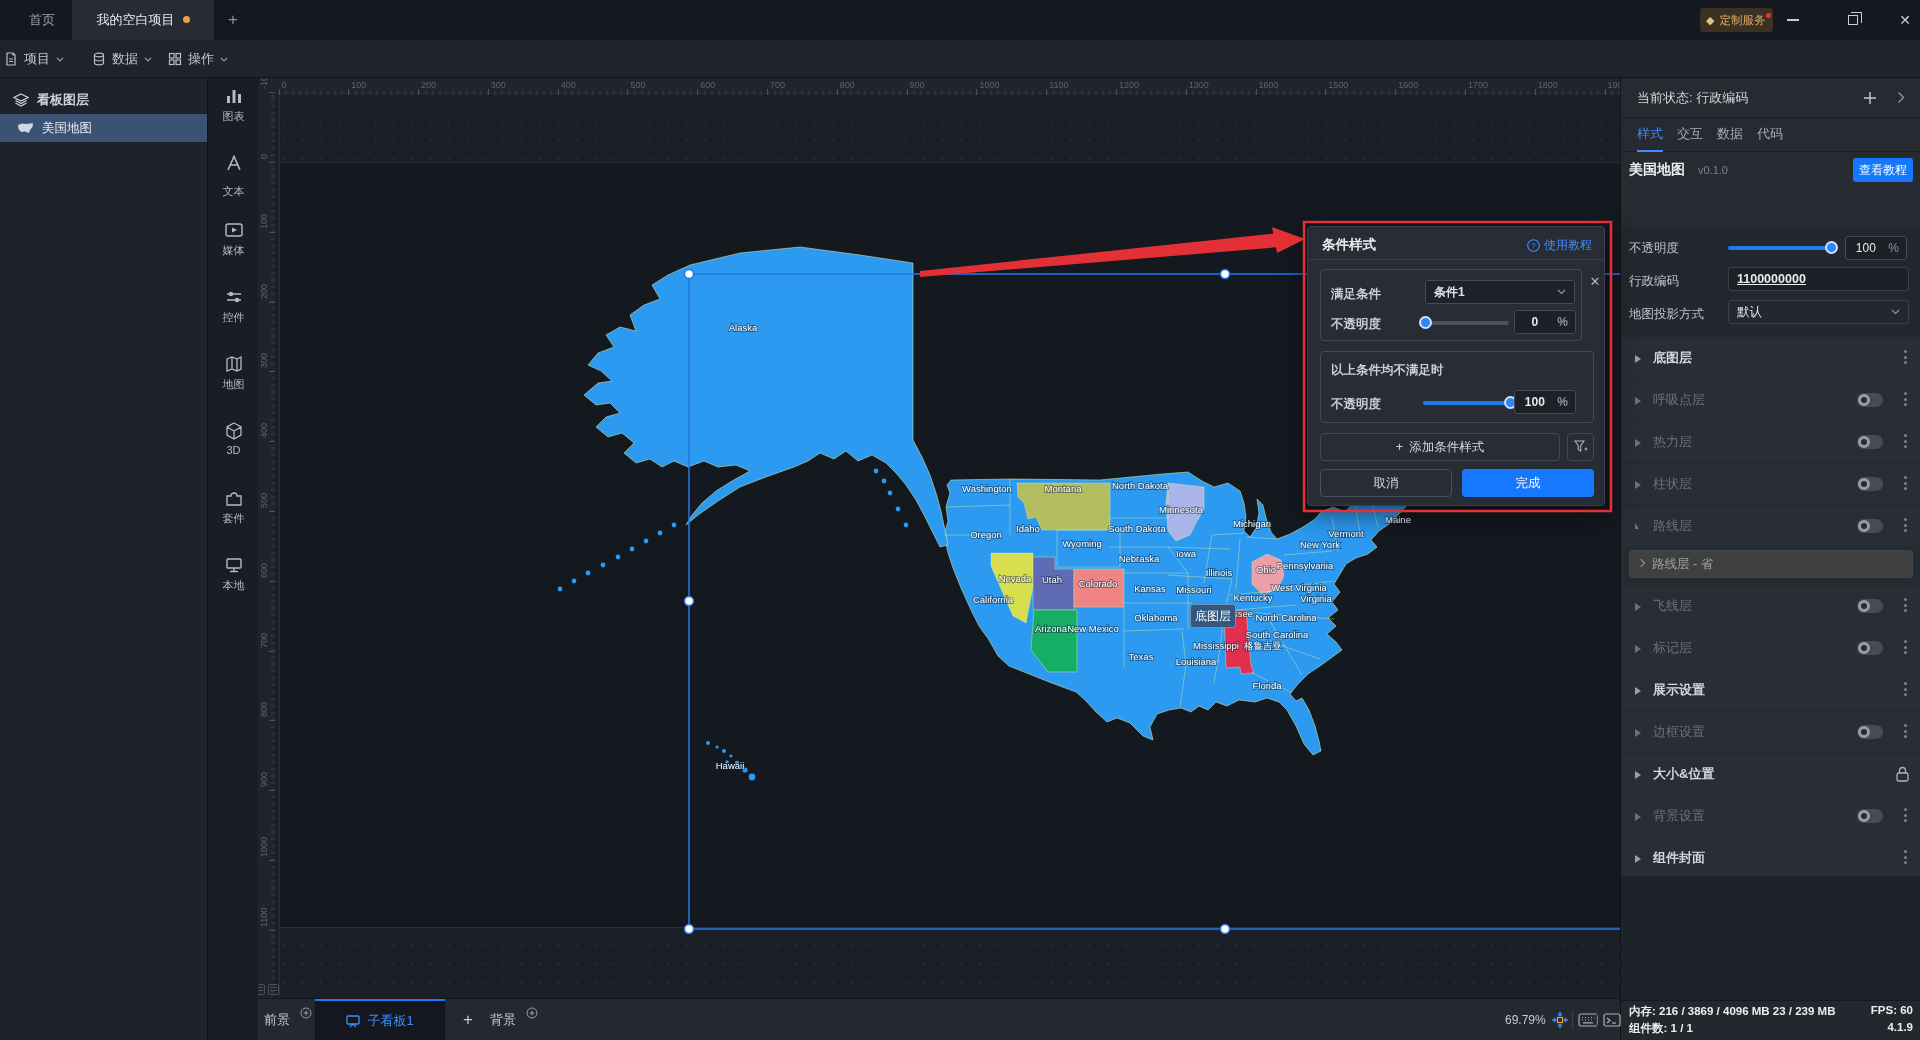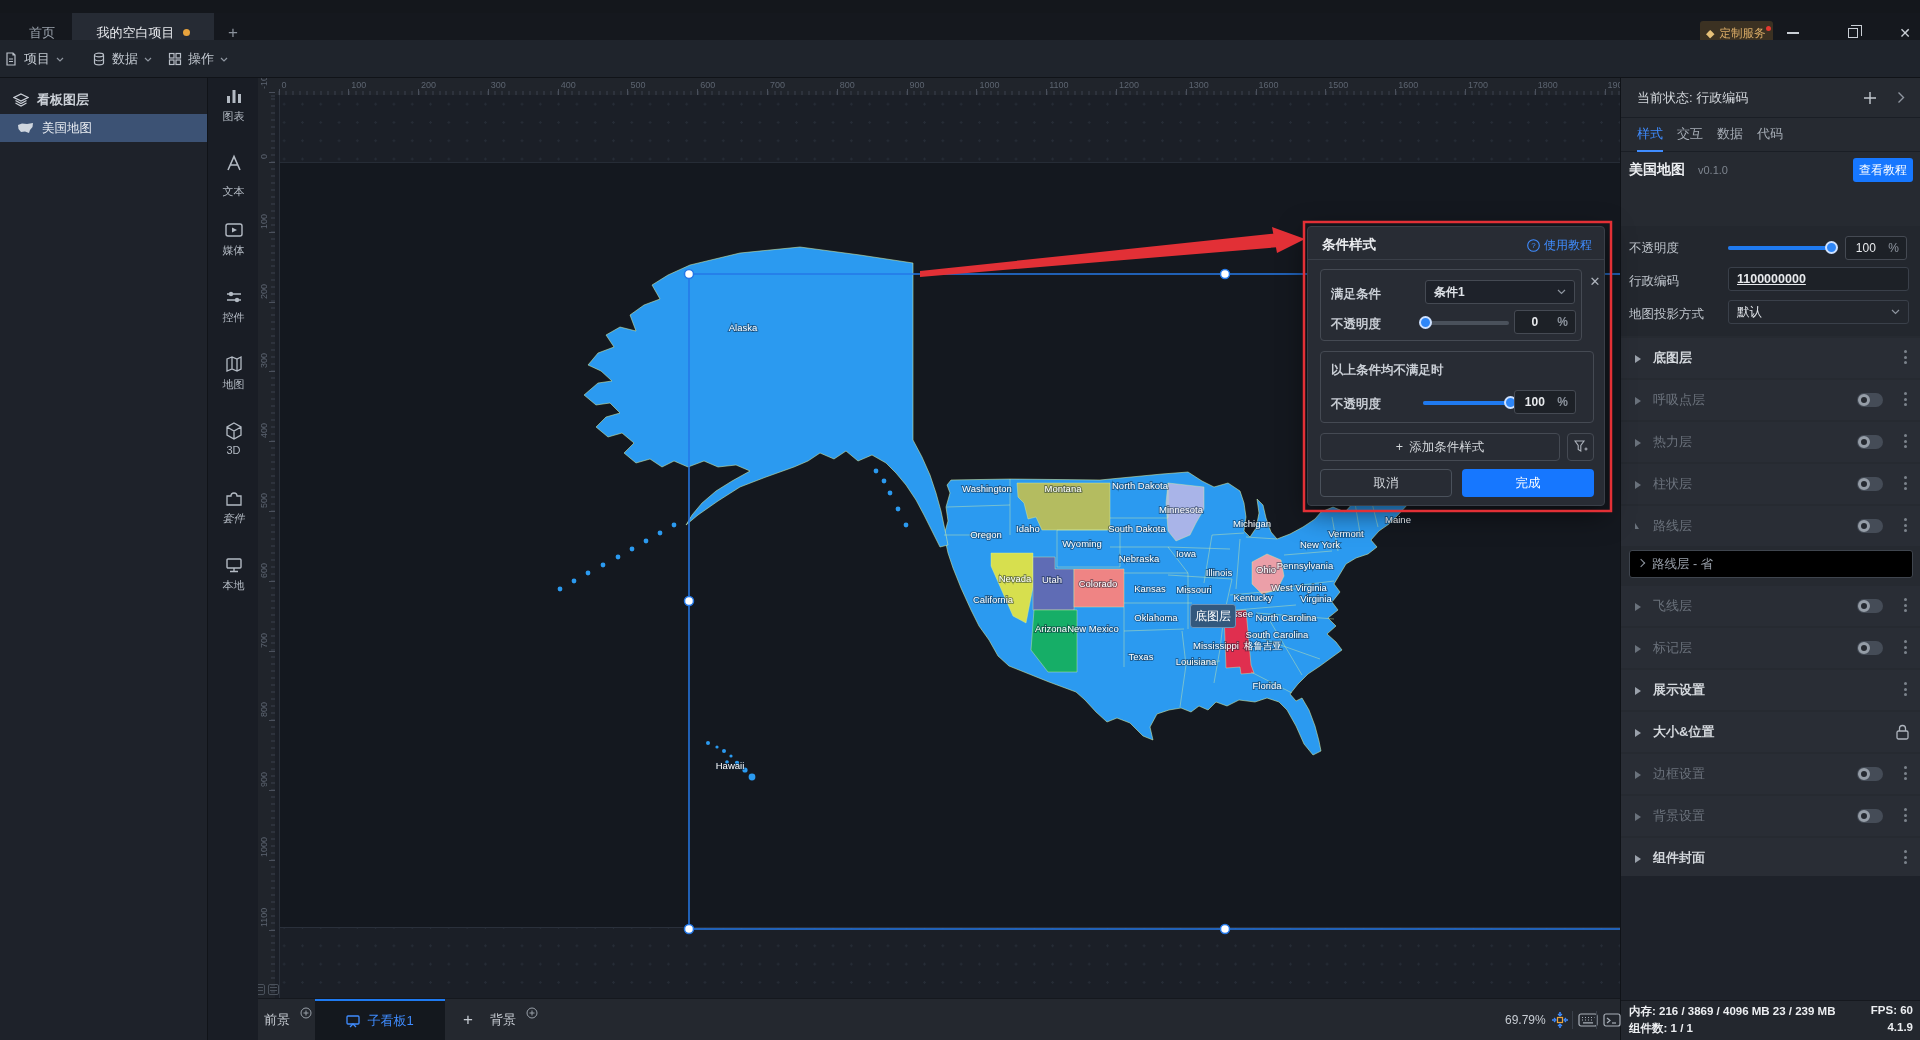--- a/index.html
+++ b/index.html
@@ -1,21 +1,21 @@
 <!DOCTYPE html>
 <html><head>
 <meta charset="utf-8">
 <style>
   * { margin:0; padding:0; box-sizing:border-box; }
   html,body { background:#0d1014; }
   body { font-family:"Liberation Sans","DejaVu Sans",sans-serif; }
   #app { position:relative; width:1920px; height:1040px; background:#14171c; overflow:hidden; color:#c6cbd2; }
 
   
-  #titlebar { position:absolute; left:0; top:13px; width:1920px; height:40px; background:#15181e; }
+  #titlebar { position:absolute; left:0; top:0; width:1920px; height:40px; background:#15181e; }
   .ttab { position:absolute; top:0; height:40px; line-height:40px; font-size:13px; color:#9aa2ac; text-align:center; cursor:default; }
   #tab-home { left:12px; width:60px; }
   #tab-project { left:72px; width:142px; background:#262b34; color:#e8eaee; }
   #tab-project .dot { display:inline-block; width:7px; height:7px; border-radius:50%; background:#e8a33d; margin-left:8px; vertical-align:1px; }
   #new-tab { position:absolute; left:222px; top:9px; width:22px; height:22px; color:#8a919b; font-size:17px; line-height:22px; text-align:center; }
   #custom-badge { position:absolute; left:1700px; top:8px; height:24px; background:#3b3122; border-radius:3px; display:flex; align-items:center; padding:0 8px 0 6px; }
   #custom-badge .diamond { color:#e6c078; font-size:11px; margin-right:5px; }
   #custom-badge .blabel { color:#d9ab66; font-size:11.5px; position:relative; }
   #custom-badge .reddot { position:absolute; right:2px; top:5px; width:5px; height:5px; border-radius:50%; background:#e5382f; }
   .winbtn { position:absolute; top:8px; width:30px; height:24px; display:flex; align-items:center; justify-content:center; color:#c9ced5; }
@@ -132,21 +132,21 @@
   .sec-header.dim .slab { color:#6b727c; font-weight:400; }
   .dots { position:absolute; right:14px; top:12px; display:flex; flex-direction:column; gap:2.5px; }
   .dots i { width:3px; height:3px; border-radius:50%; background:#7c838c; }
   .toggle { position:absolute; right:38px; top:13px; width:26px; height:14px; border-radius:7px; background:#454c57; }
   .toggle .knob { position:absolute; left:1px; top:1px; width:12px; height:12px; border-radius:50%; background:#262a31; border:3px solid #959da7; }
   #basic-content { position:absolute; left:0; top:148px; width:300px; height:110px; background:#23272e; }
   .prow-lab { position:absolute; left:8px; font-size:12.5px; color:#bfc5cc; }
   .insp-input { position:absolute; left:107px; width:181px; height:24px; background:#1d2127; border:1px solid #3a404a; border-radius:3px; color:#e8eaed; font-size:12.5px; font-weight:600; line-height:22px; padding:0 8px; }
   .insp-select { position:absolute; left:107px; width:181px; height:24px; background:#23272e; border:1px solid #3a404a; border-radius:3px; color:#dfe3e8; font-size:12.5px; line-height:22px; padding:0 8px; display:flex; justify-content:space-between; align-items:center; }
   #sections { position:absolute; left:0; top:260px; width:300px; }
-  .sub-box { position:relative; width:284px; height:28px; margin:4px 8px 8px 8px; border:1px solid #3f454e; border-radius:3px; color:#9aa1ab; font-size:12.5px; line-height:26px; padding-left:22px; background:#000000; }
+  .sub-box { position:relative; width:284px; height:28px; margin:4px 8px 8px 8px; border:1px solid #3f454e; border-radius:3px; color:#9aa1ab; font-size:12.5px; line-height:26px; padding-left:22px; background:#404040; }
   .sub-box .chev { position:absolute; left:8px; top:9px; width:6px; height:6px; border-right:1.5px solid #8f96a0; border-top:1.5px solid #8f96a0; transform:rotate(45deg); }
   #insp-empty { position:absolute; left:0; top:798px; width:300px; height:124px; background:#1e222a; }
   #statusbar { position:absolute; left:0; top:922px; width:300px; height:40px; background:#23272e; border-top:1px solid #15181e; font-weight:700; }
   .status-line { position:absolute; left:8px; right:8px; height:18px; font-size:11.5px; color:#eceef1; display:flex; justify-content:space-between; }
   #status1 { top:3px; } #status2 { top:20px; }
 
   svg { display:block; }
 </style>
 </head>
 <body>
@@ -314,21 +314,21 @@
         <div class="slabel">地图</div>
       </div>
       <div class="strip-item" style="top: 343px;">
         <div>
           <svg width="20" height="20" viewBox="0 0 20 20">
             <path d="M10,2 L17,6 V14 L10,18 L3,14 V6 Z M3,6 L10,10 L17,6 M10,10 V18" fill="none" stroke="#b3bac3" stroke-width="1.3"></path>
           </svg>
         </div>
         <div class="slabel">3D</div>
       </div>
-      <div class="strip-item" style="top: 410px; font-style: italic;">
+      <div class="strip-item" style="top: 410px;">
         <div>
           <svg width="20" height="20" viewBox="0 0 20 20">
             <path d="M3,8 H7 A3,3 0 1 1 13,8 H17 V17 H3 Z" fill="none" stroke="#b3bac3" stroke-width="1.3"></path>
           </svg>
         </div>
         <div class="slabel">套件</div>
       </div>
       <div class="strip-item" style="top: 477px;">
         <div>
           <svg width="20" height="20" viewBox="0 0 20 20">
@@ -797,44 +797,44 @@
         </div>
         <div class="sec-header">
           <div class="caret caret-r"></div>
           <div class="slab">展示设置</div>
           <div class="dots">
             <i></i>
             <i></i>
             <i></i>
           </div>
         </div>
+        <div class="sec-header dim">
+          <div class="caret caret-r"></div>
+          <div class="slab">边框设置</div>
+          <div class="toggle">
+            <div class="knob"></div>
+          </div>
+          <div class="dots">
+            <i></i>
+            <i></i>
+            <i></i>
+          </div>
+        </div>
         <div class="sec-header">
           <div class="caret caret-r"></div>
           <div class="slab">大小&amp;位置</div>
           <div style="position: absolute; right: 12px; top: 12px;">
             <svg width="13" height="16" viewBox="0 0 13 16">
               <rect x="1" y="7" width="11" height="8" rx="1.5" fill="none" stroke="#aeb4bd" stroke-width="1.3"></rect>
               <path d="M3.5,7 V4.5 a3,3 0 0 1 6,0 V7" fill="none" stroke="#aeb4bd" stroke-width="1.3"></path>
             </svg>
           </div>
         </div>
         <div class="sec-header dim">
           <div class="caret caret-r"></div>
-          <div class="slab">边框设置</div>
-          <div class="toggle">
-            <div class="knob"></div>
-          </div>
-          <div class="dots">
-            <i></i>
-            <i></i>
-            <i></i>
-          </div>
-        </div>
-        <div class="sec-header dim">
-          <div class="caret caret-r"></div>
           <div class="slab">背景设置</div>
           <div class="toggle">
             <div class="knob"></div>
           </div>
           <div class="dots">
             <i></i>
             <i></i>
             <i></i>
           </div>
         </div>

